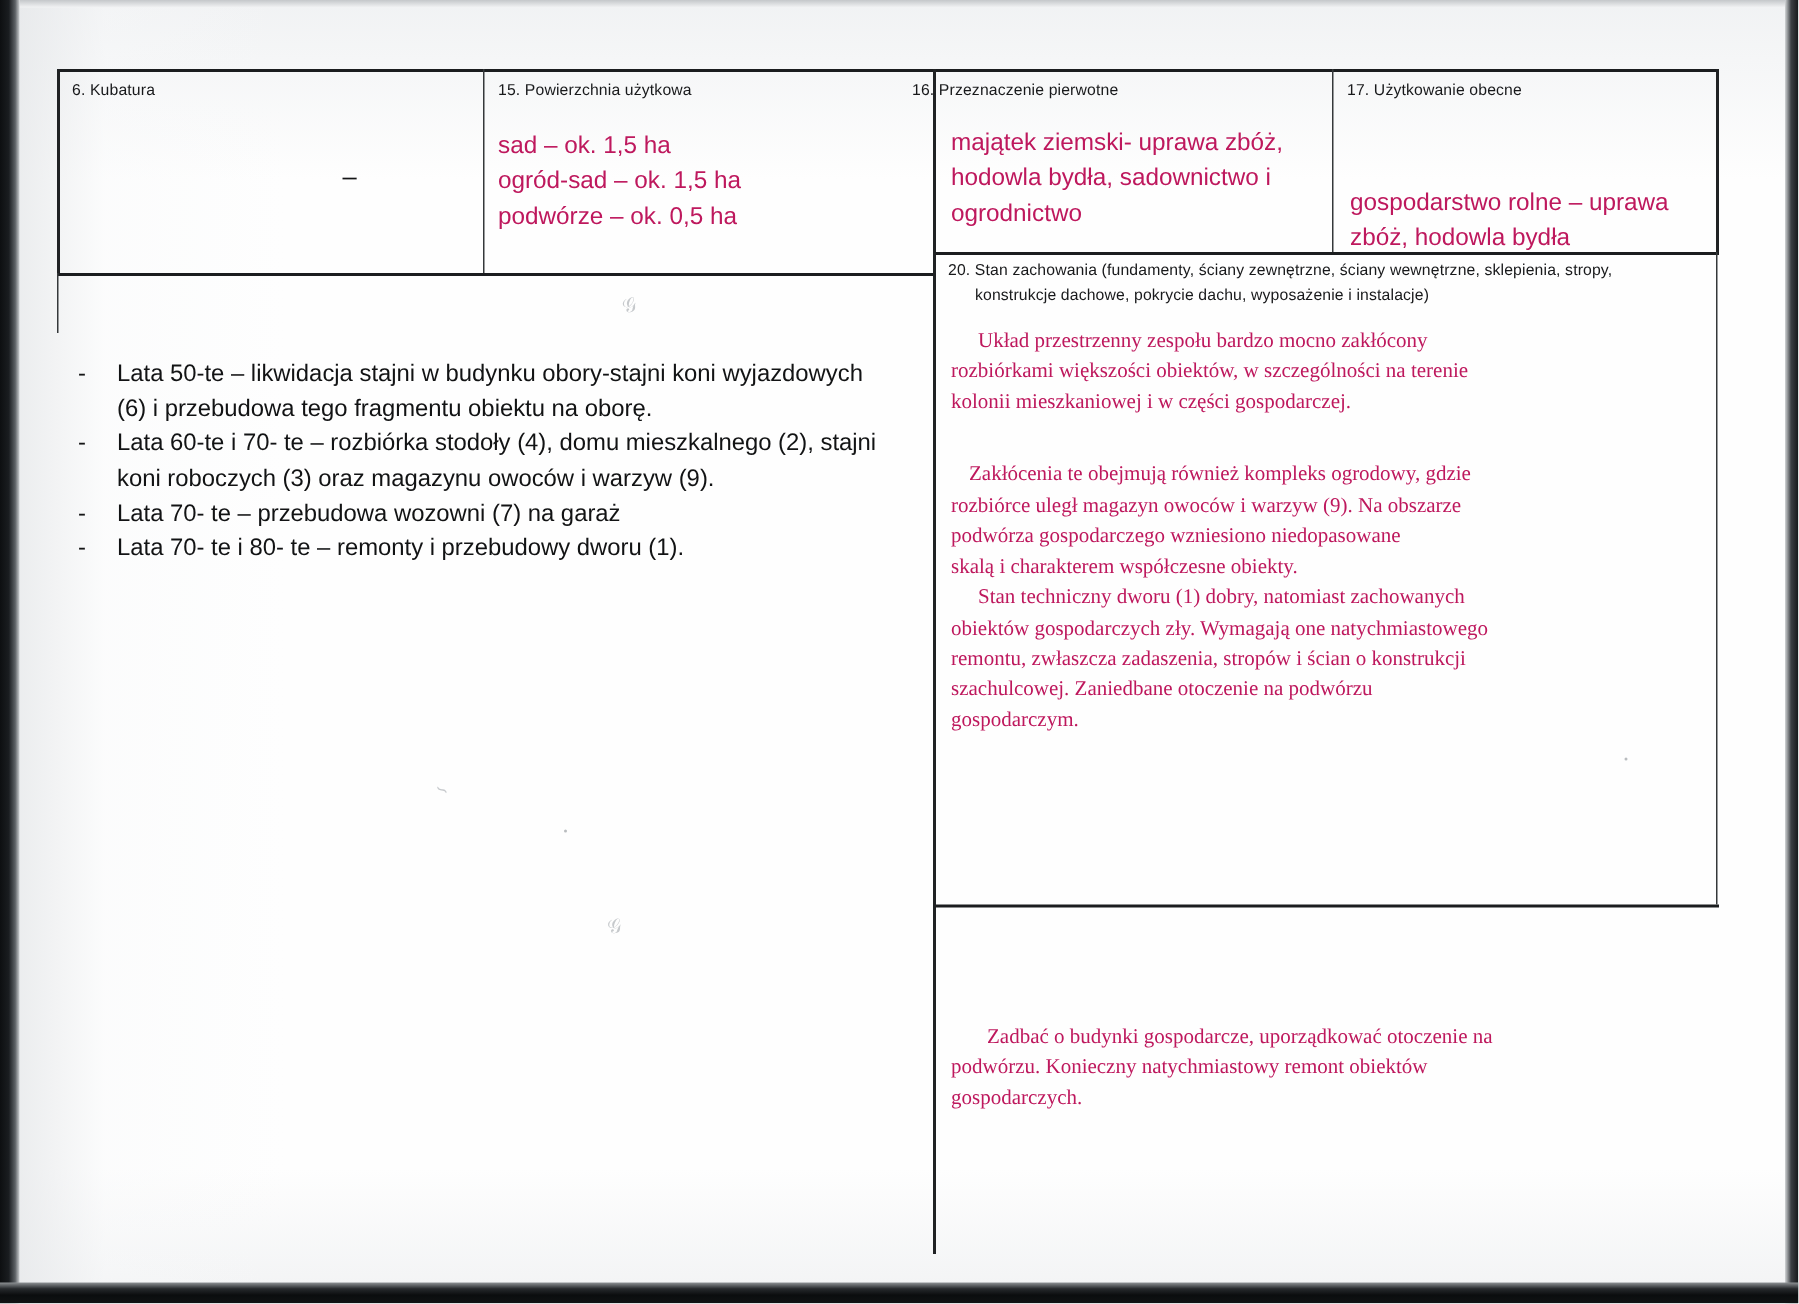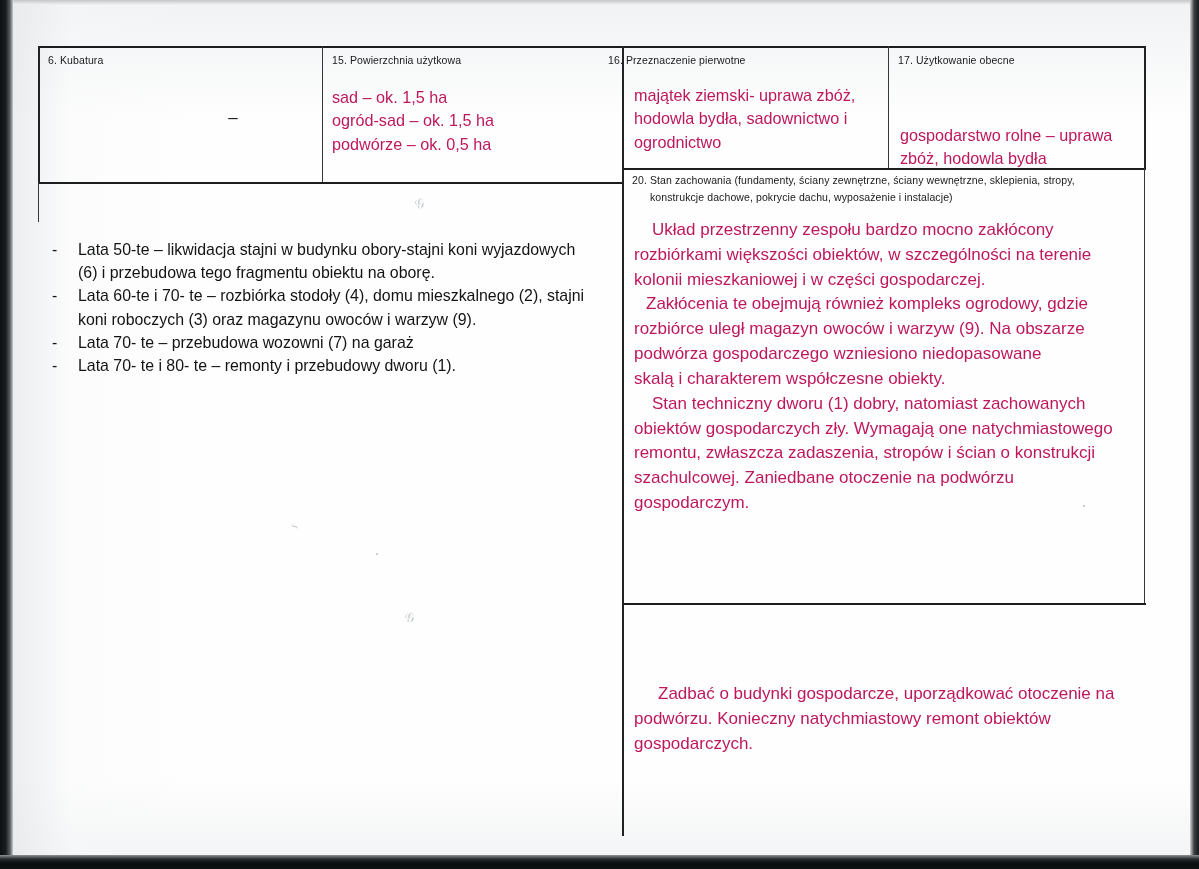--- a/index.html
+++ b/index.html
@@ -88,22 +88,23 @@
     line-height: 1.32;
     white-space: pre-line;
   }
   .cell-body {
     font-size: 16.2px;
     color: #be185d;
     line-height: 1.44;
     white-space: pre-line;
   }
   .cell-body.small {
-    font-size: 17px;
+    font-size: 14px;
     line-height: 1.46;
+    font-family: Liberation Serif, serif;
   }
 
   .dash-mark {
     font-size: 17px;
     color: #141516;
   }
 
   
   .bullet-list {
     margin: 0;
@@ -219,21 +220,21 @@
       </ul>
     </div>
 
     <div class="cell cell-label" style="left:594px; top:128px; width:510px;">20. Stan zachowania (fundamenty, ściany zewnętrzne, ściany wewnętrzne, sklepienia, stropy,</div>
     <div class="cell cell-label" style="left:612px; top:145px; width:500px;">konstrukcje dachowe, pokrycie dachu, wyposażenie i instalacje)</div>
 
     <div class="cell" style="left:596px; top:172px; width:510px;">
       <div class="cell-body small" style="text-indent:18px;">Układ przestrzenny zespołu bardzo mocno zakłócony
 rozbiórkami większości obiektów, w szczególności na terenie
 kolonii mieszkaniowej i w części gospodarczej.</div>
-      <div class="cell-body small" style="text-indent:12px;">Zakłócenia te obejmują również kompleks ogrodowy, gdzie
+      <div class="cell-body small" style="text-indent:12px;margin-top:28px;">Zakłócenia te obejmują również kompleks ogrodowy, gdzie
 rozbiórce uległ magazyn owoców i warzyw (9). Na obszarze
 podwórza gospodarczego wzniesiono niedopasowane
 skalą i charakterem współczesne obiekty.</div>
       <div class="cell-body small" style="text-indent:18px;">Stan techniczny dworu (1) dobry, natomiast zachowanych
 obiektów gospodarczych zły. Wymagają one natychmiastowego
 remontu, zwłaszcza zadaszenia, stropów i ścian o konstrukcji
 szachulcowej. Zaniedbane otoczenie na podwórzu
 gospodarczym.</div>
     </div>
 

